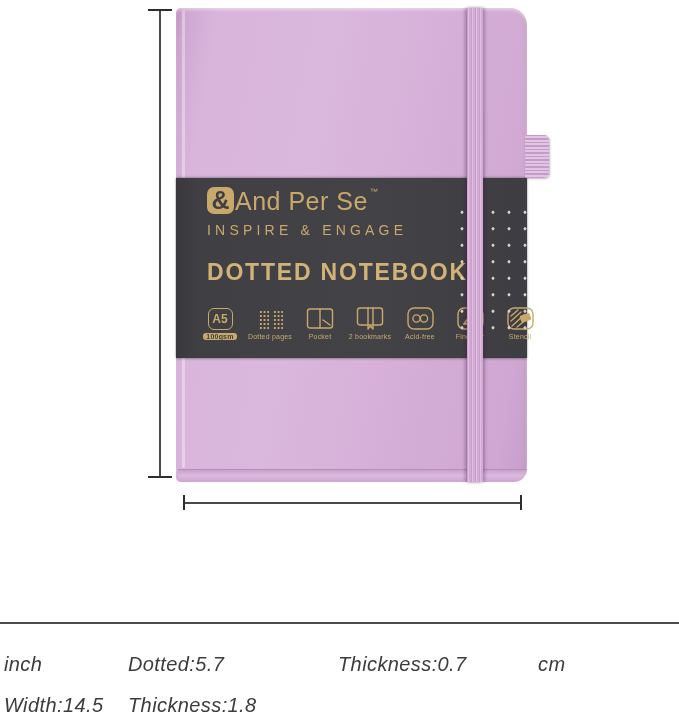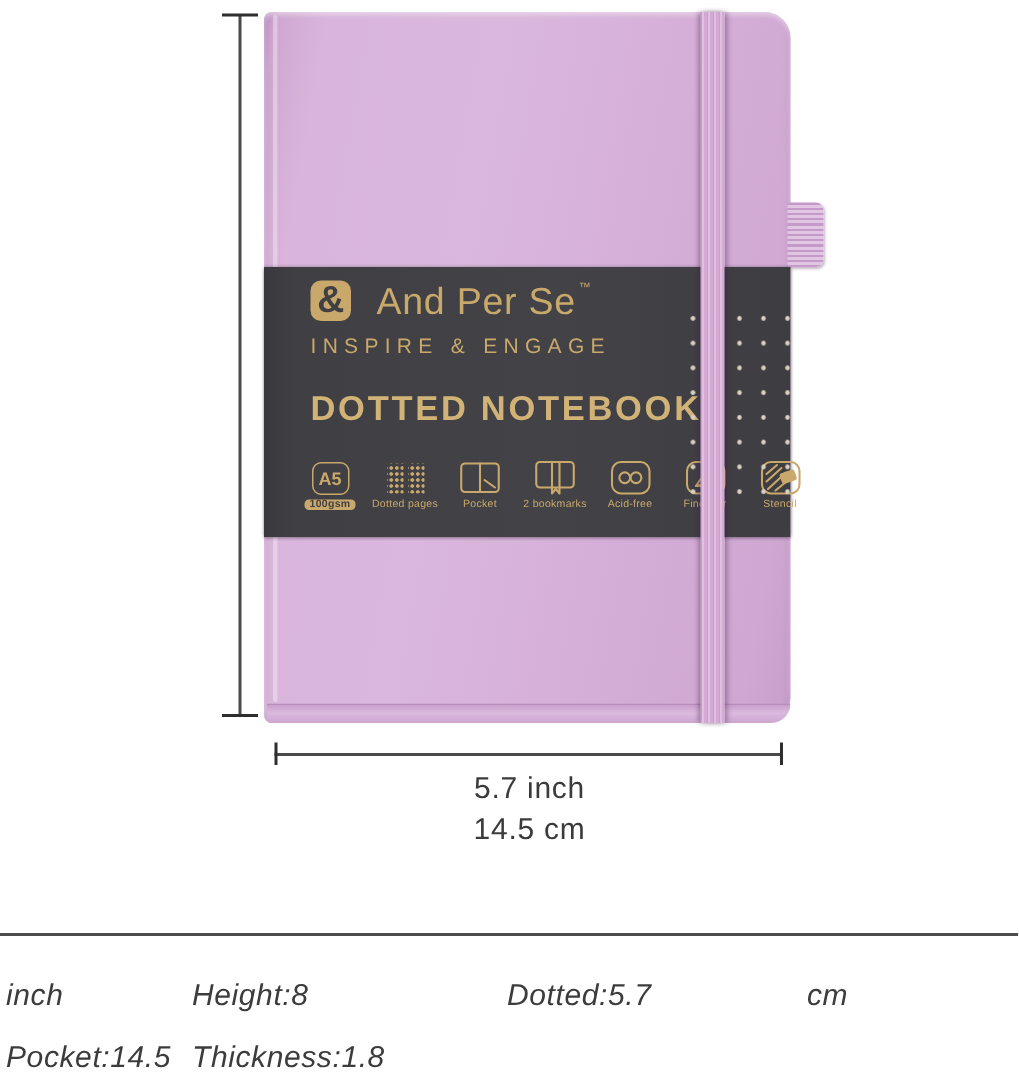--- a/index.html
+++ b/index.html
@@ -35,21 +35,21 @@
   .spine-hl{position:absolute;left:6px;top:2px;bottom:14px;width:3px;background:rgba(255,255,255,.35);border-radius:2px;}
 
   
   .band{position:absolute;left:0;top:170px;width:351px;height:180px;
     background:linear-gradient(90deg,#39383d 0%,#403f44 6%,#434247 55%,#3e3d42 100%);
     box-shadow:0 -1px 2px rgba(0,0,0,.25), 0 1px 2px rgba(0,0,0,.3);}
   .band-content{position:absolute;left:31px;top:9px;width:250px;}
   .logo-row{display:flex;align-items:flex-start;height:30px;}
   .logo-mark{width:27px;height:27px;background:var(--gold);border-radius:7px;
     color:var(--band);font-size:25px;font-weight:700;line-height:27px;text-align:center;flex:0 0 auto;}
-  .logo-name{color:var(--gold);font-size:25px;line-height:29px;letter-spacing:.5px;margin-left:1px;white-space:nowrap;padding-left:16px;}
+  .logo-name{color:var(--gold);font-size:25px;line-height:29px;letter-spacing:.5px;margin-left:1px;white-space:nowrap;}
   .logo-tm{color:var(--gold);font-size:8px;line-height:10px;margin-left:2px;}
   .tagline{margin-top:5px;color:var(--gold);font-size:14px;letter-spacing:4.2px;white-space:nowrap;}
   .title{margin-top:21px;color:var(--gold-bright);font-size:23px;font-weight:700;letter-spacing:1.8px;white-space:nowrap;}
 
   
   .features{position:absolute;left:29px;top:128px;display:flex;gap:20px;align-items:flex-end;}
   .feature{display:flex;flex-direction:column;align-items:center;width:30px;}
   .feature .ic{height:25px;display:flex;align-items:center;justify-content:center;}
   .feature .lbl{margin-top:2px;font-size:7px;color:var(--gold);white-space:nowrap;letter-spacing:.2px;}
   .feature .lbl.pill{background:var(--gold);color:var(--band);border-radius:3px;padding:0 3px;font-weight:700;}
@@ -184,28 +184,24 @@
       <div class="band-dotgrid"></div>
     </div>
 
     <div class="elastic"></div>
     <div class="pen-loop"></div>
   </div>
 
   <div class="dimh-line"></div>
   <div class="dimh-cap left"></div>
   <div class="dimh-cap right"></div>
-  <div class="dimh-label">
-    <div>5.7 inch</div>
-    <div>14.5 cm</div>
-  </div>
 
   <div class="divider"></div>
   <div class="spec">
     <div class="cell">inch</div>
-    <div class="cell">Height:8</div>
     <div class="cell">Dotted:5.7</div>
+    <div class="cell">Thickness:0.7</div>
     <div class="cell">cm</div>
-    <div class="cell">Pocket:14.5</div>
+    <div class="cell">Width:14.5</div>
     <div class="cell">Thickness:1.8</div>
   </div>
 
 </div>
 
 </body></html>

